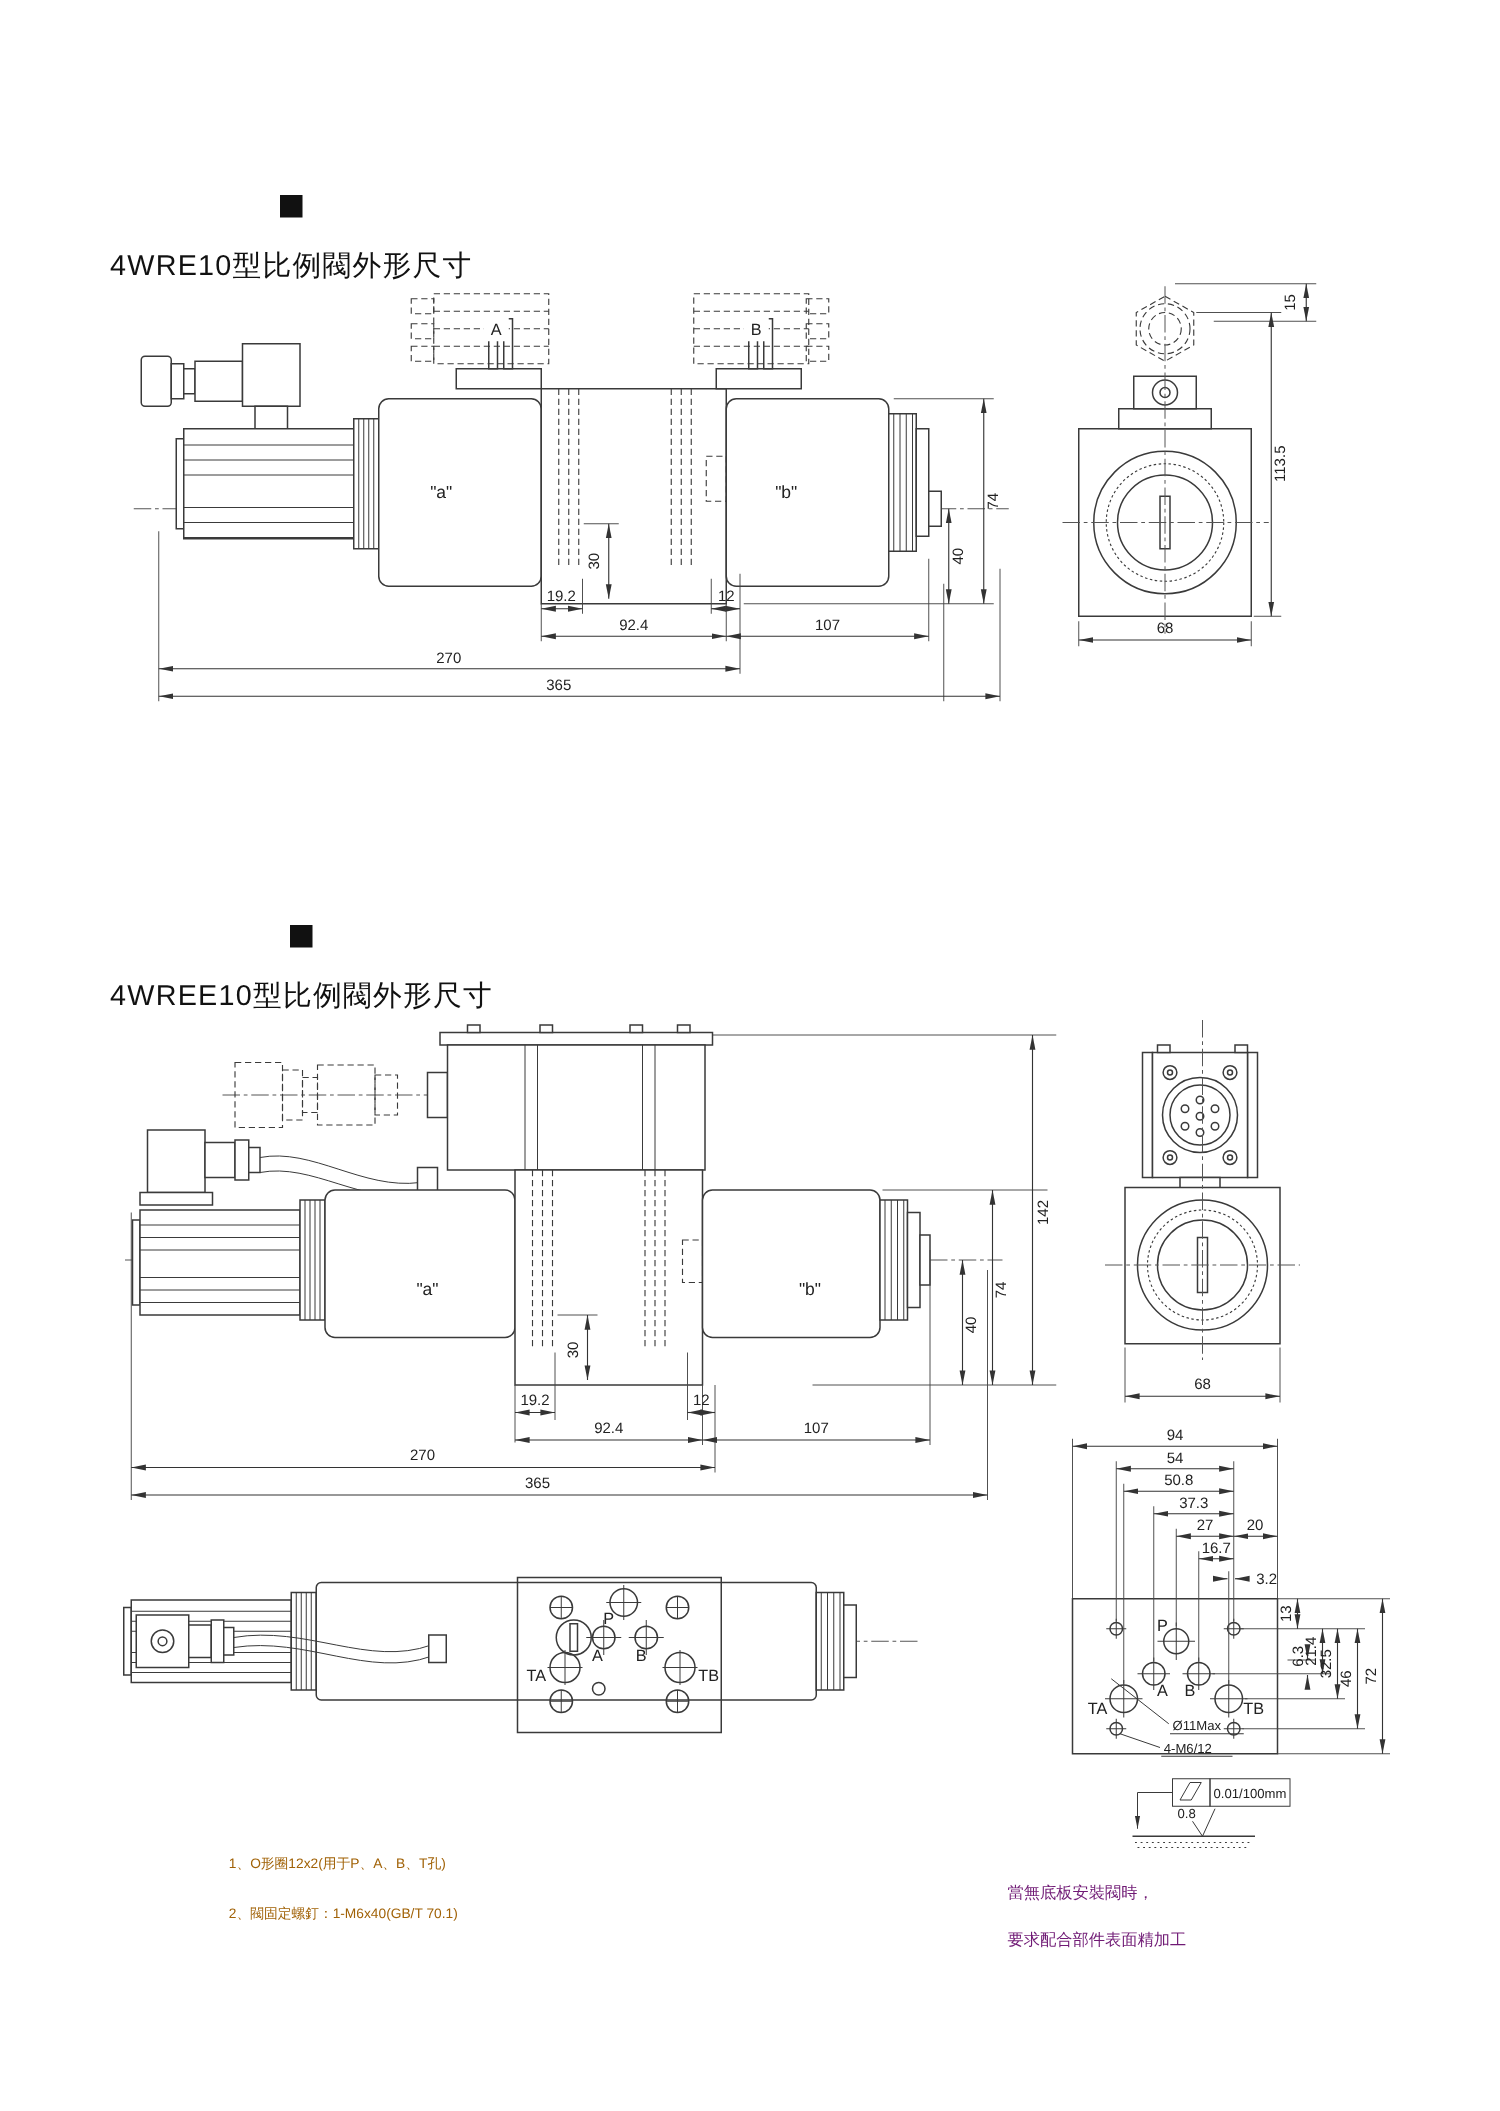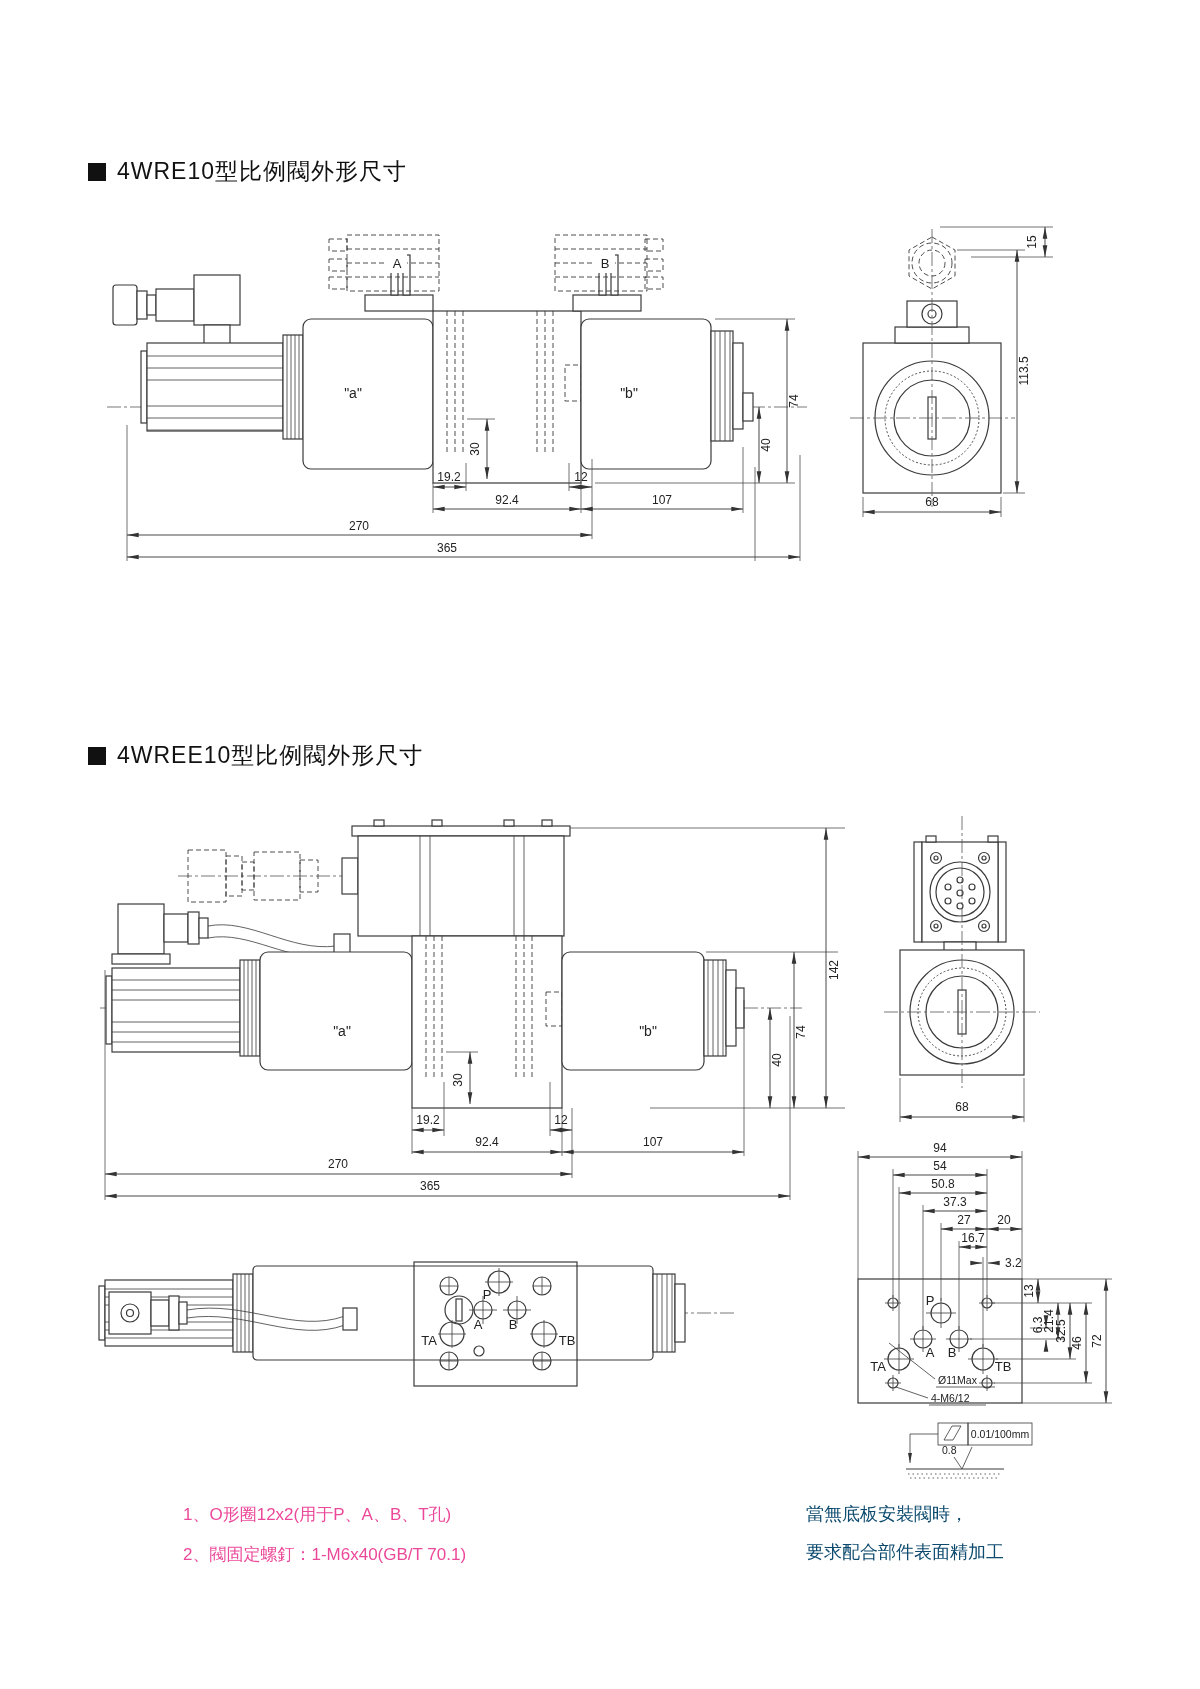--- a/index.html
+++ b/index.html
@@ -1,36 +1,36 @@
 <!DOCTYPE html>
 <html><head>
 <meta charset="utf-8">
 <style>
   html,body{margin:0;padding:0;}
   body{width:1200px;height:1689px;background:#ffffff;position:relative;
        font-family:"Liberation Sans","DejaVu Sans",sans-serif;color:#1a1a1a;}
-  .sec-title{position:absolute;display:flex;align-items:center;gap:11px;font-size:23px;
-             letter-spacing:1px;color:#111;}
+  .sec-title{position:absolute;display:flex;align-items:center;gap:23px;font-size:23px;
+             letter-spacing:1px;color:#111;flex-direction:column;}
   .sq{width:18px;height:18px;background:#111;display:inline-block;}
   svg{position:absolute;overflow:visible;}
   .s  {fill:#ffffff;stroke:#3a3a3a;stroke-width:1.2;stroke-linejoin:miter;}
   .ln {fill:none;stroke:#3a3a3a;stroke-width:1.2;}
   .tn {fill:none;stroke:#3a3a3a;stroke-width:.8;}
   .hid{fill:none;stroke:#3a3a3a;stroke-width:.9;stroke-dasharray:5 3;}
   .cl {fill:none;stroke:#555;stroke-width:.8;stroke-dasharray:14 3 3 3;}
   .ext{fill:none;stroke:#444;stroke-width:.75;}
   .dim{fill:none;stroke:#333;stroke-width:.9;}
   .kn {fill:none;stroke:#3a3a3a;stroke-width:.9;stroke-dasharray:2 2;}
   text{font-family:"Liberation Sans","DejaVu Sans",sans-serif;fill:#222;}
   .dt {font-size:12px;text-anchor:middle;}
   .pl {font-size:13px;text-anchor:middle;}
   .cb {font-size:14px;text-anchor:middle;}
   .sm {font-size:10.5px;}
-  .note{position:absolute;font-size:17px;color:#ec4899;margin-top:20px;}
-  .foot{position:absolute;font-size:18px;color:#0c4a6e;line-height:38px;}
+  .note{position:absolute;font-size:11px;color:#a16207;}
+  .foot{position:absolute;font-size:13px;color:#701a75;line-height:38px;}
 </style>
 </head>
 <body>
 
 <div class="sec-title" style="left:88px;top:156px;">
   <span class="sq"></span>
   <span>4WRE10型比例閥外形尺寸</span>
 </div>
 
 <svg style="left:95px;top:215px;" width="1010" height="355" viewBox="0 0 1010 355">

